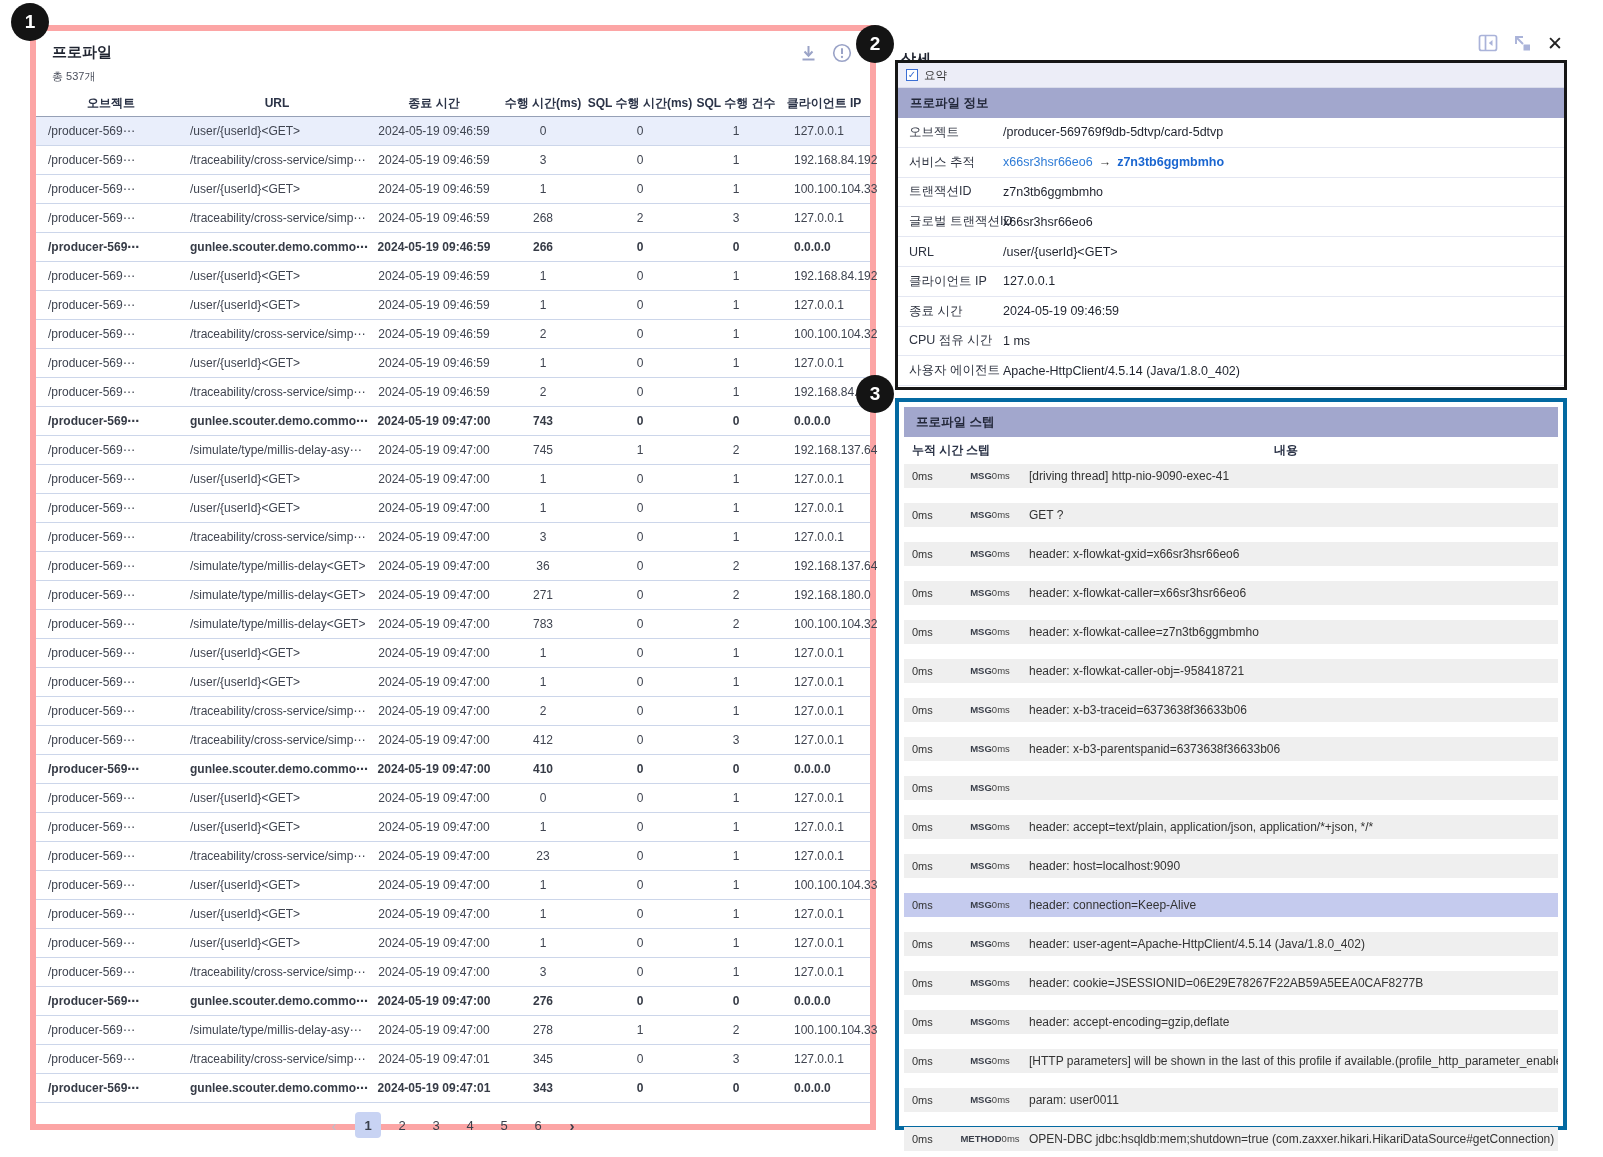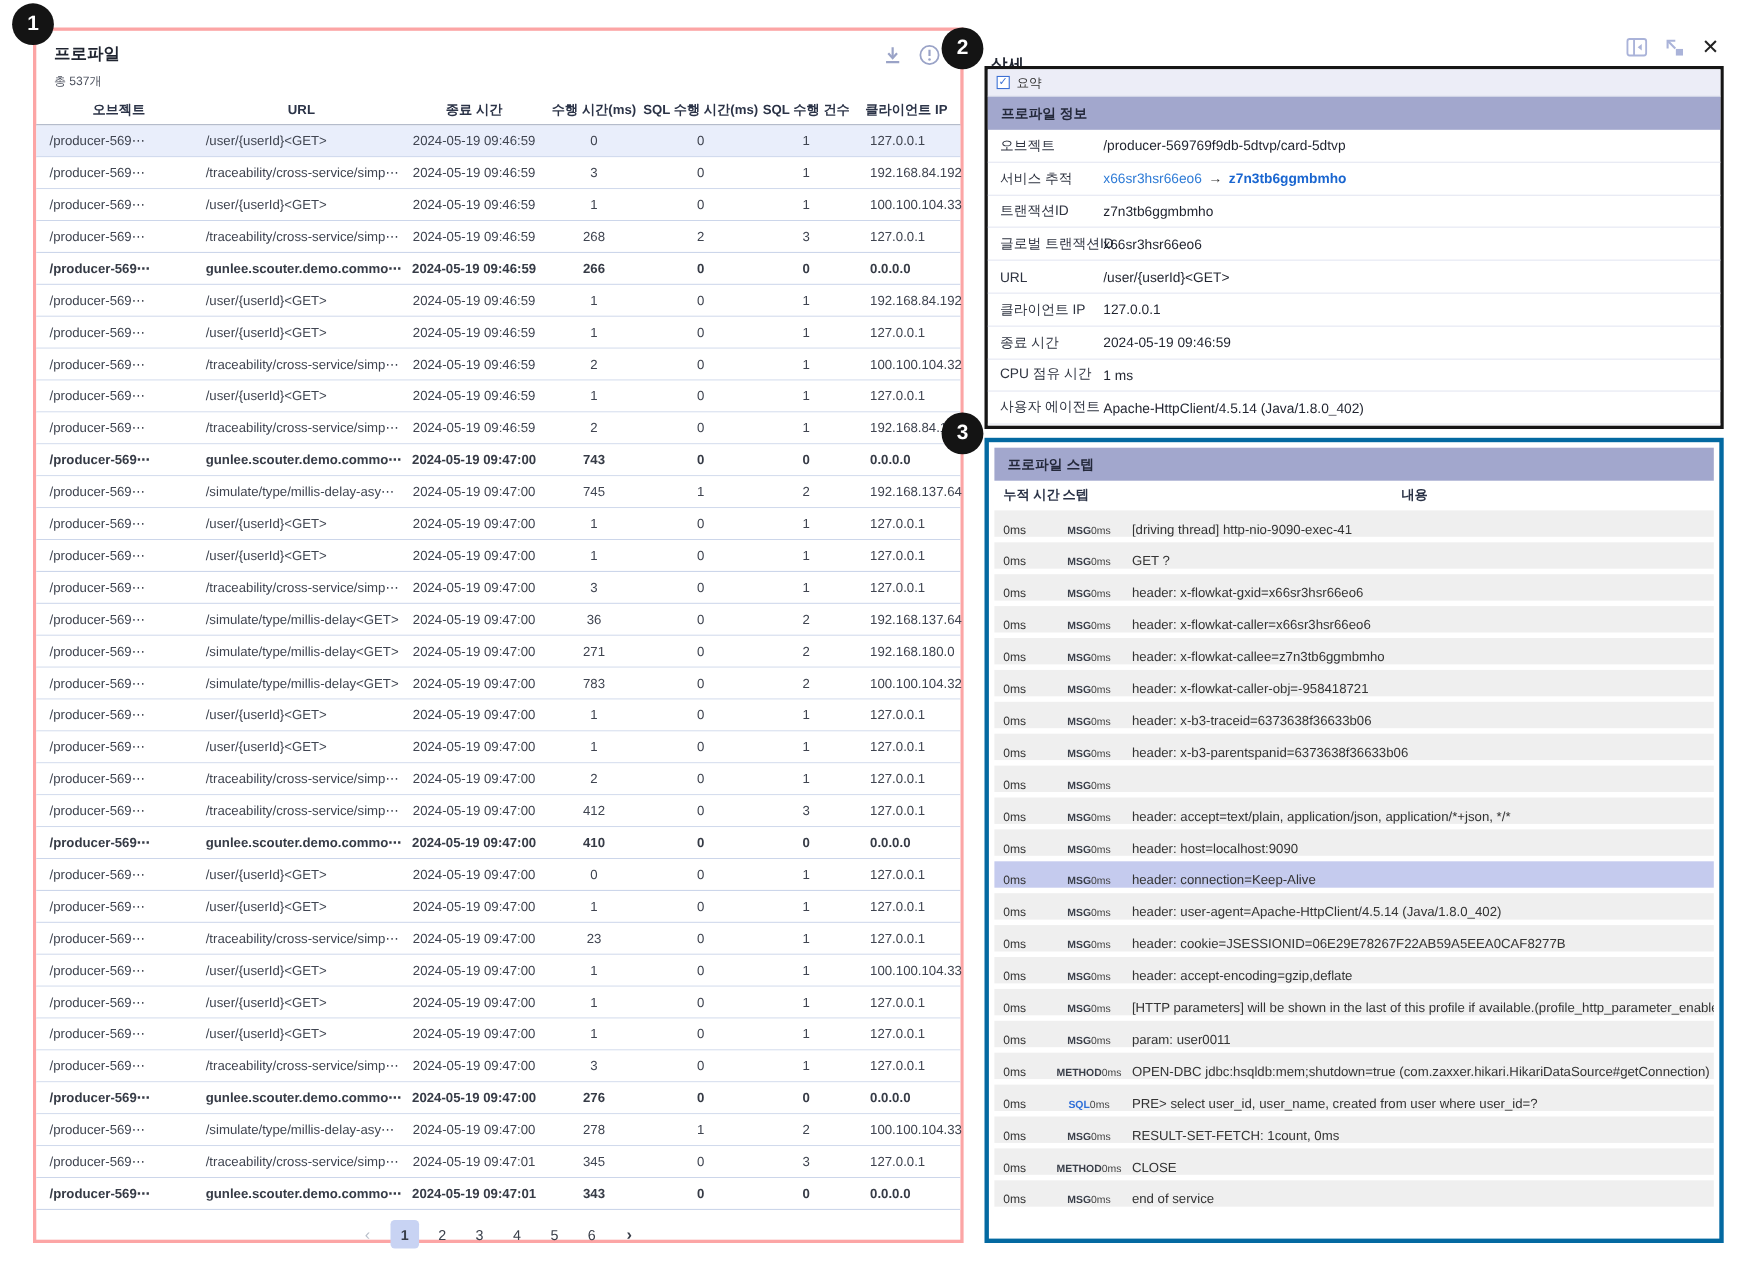--- a/index.html
+++ b/index.html
@@ -13,21 +13,21 @@
     background: #141414; color: #fff; font-weight: bold; font-size: 19px;
     display: flex; align-items: center; justify-content: center; z-index: 20;
   }
   #badge1 { left: 11px; top: 3px; }
   #badge2 { left: 856px; top: 25px; }
   #badge3 { left: 856px; top: 375px; }
 
   
   #box1 {
     position: absolute; left: 30px; top: 25px; width: 846px; height: 1105px;
-    border: 3px solid #fca5a5; background: #fff; padding: 10px 0 0 0;
+    border: 6px solid #fca5a5; background: #fff; padding: 10px 0 0 0;
   }
   .panel-head { padding: 2px 16px 0 16px; position: relative; }
   .panel-title { font-size: 15px; font-weight: bold; color: #1f2430; }
   .total-count { font-size: 11px; color: #4a4f5c; margin-top: 7px; }
   .head-icons { position: absolute; right: 18px; top: 2px; display: flex; gap: 14px; align-items: center; }
   .head-icons svg { display: block; cursor: pointer; }
 
   .ptable { margin-top: 6px; }
   .thead, .trow {
     display: grid;
@@ -105,21 +105,21 @@
     position: absolute; left: 895px; top: 398px; width: 672px; height: 732px;
     border: 4px solid #0369a1; background: #fff; padding: 5px 5px 0 5px;
   }
   .steps-colhead {
     display: flex; align-items: center; height: 27px; font-size: 12px; font-weight: bold; color: #2b3347;
   }
   .sc-time { width: 62px; padding-left: 8px; flex: none; white-space: nowrap; }
   .sc-step { width: 48px; flex: none; white-space: nowrap; }
   .sc-content { flex: 1; text-align: center; }
   .step-row {
-    display: flex; align-items: flex-end; height: 24px; margin-bottom: 5px;
+    display: flex; align-items: center; height: 24px; margin-bottom: 15px;
     background: #efefef; font-size: 12px; cursor: pointer;
   }
   .step-row.sel { background: #c5cbee; }
   .st-time { width: 62px; padding-left: 8px; flex: none; display: flex; align-items: center; font-size: 11px; color: #333; }
   .st-label {
     width: 48px; flex: none; display: flex; flex-direction: row; justify-content: center;
     align-items: flex-end; line-height: 1.05; font-size: 9.5px; color: #3a3f4a; font-weight: bold;
   }
   .st-label .st-ms { font-weight: normal; font-size: 9.5px; color: #444; }
   .st-label.sql .st-type { color: #2f6fd8; }

